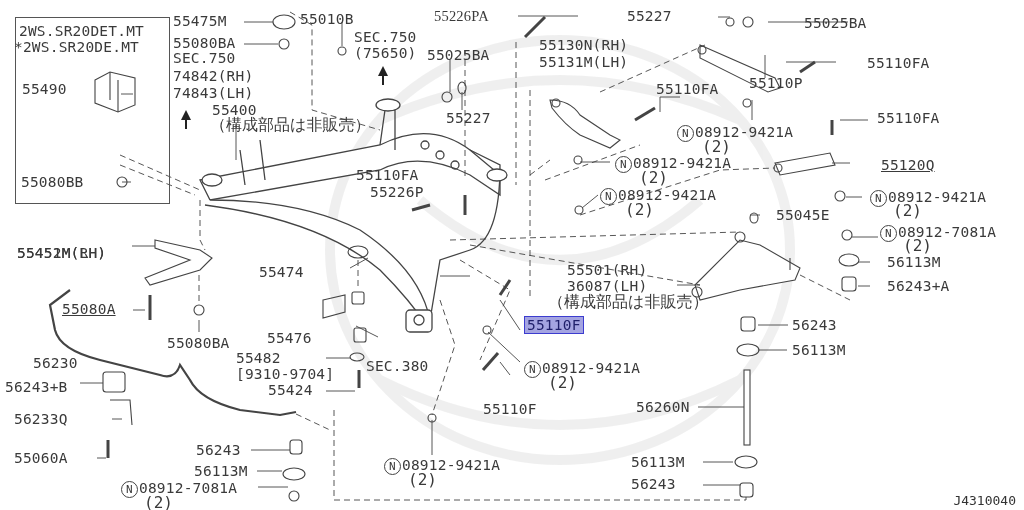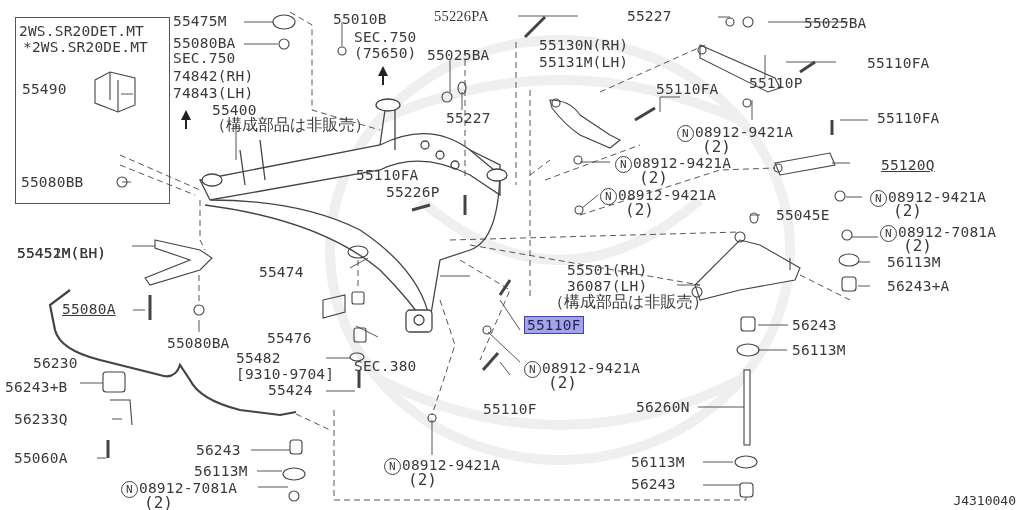--- a/index.html
+++ b/index.html
@@ -161,42 +161,42 @@
         <path d="M450 240 L740 232 M470 245 L700 285"></path>
         <path d="M800 275 L850 300"></path>
         <path d="M440 300 L455 345 L432 415"></path>
         <path d="M460 260 L510 290 L480 360"></path>
       </g>
     </g>
   </svg>
 
   <div class="inset"></div>
   <div class="lbl" style="left:19px;top:24px;">2WS.SR20DET.MT</div>
-  <div class="lbl" style="left:23px;top:40px;">*2WS.SR20DE.MT</div>
+  <div class="lbl" style="left:14px;top:40px;">*2WS.SR20DE.MT</div>
   <div class="lbl" style="left:22px;top:82px;">55490</div>
   <div class="lbl" style="left:21px;top:175px;">55080BB</div>
 
   <div class="lbl" style="left:173px;top:14px;">55475M</div>
   <div class="lbl" style="left:173px;top:36px;">55080BA</div>
   <div class="lbl" style="left:173px;top:51px;">SEC.750</div>
   <div class="lbl" style="left:173px;top:69px;">74842(RH)</div>
   <div class="lbl" style="left:173px;top:86px;">74843(LH)</div>
   <div class="lbl" style="left:212px;top:103px;">55400</div>
   <div class="sub" style="left:210px;top:119px;">（構成部品は非販売）</div>
 
-  <div class="lbl" style="left:333px;top:12px;">55010B</div>
+  <div class="lbl" style="left:300px;top:12px;">55010B</div>
   <div class="lbl" style="left:354px;top:30px;">SEC.750</div>
   <div class="lbl" style="left:354px;top:46px;">(75650)</div>
   <div class="lbl" style="left:427px;top:48px;">55025BA</div>
   <div class="lbl" style="left:446px;top:111px;">55227</div>
   <div class="lbl" style="left:434px;top:9px;font-family:Liberation Serif, serif;">55226PA</div>
   <div class="lbl" style="left:539px;top:38px;">55130N(RH)</div>
   <div class="lbl" style="left:539px;top:55px;">55131M(LH)</div>
   <div class="lbl" style="left:356px;top:168px;">55110FA</div>
-  <div class="lbl" style="left:370px;top:185px;margin-left:16px;">55226P</div>
+  <div class="lbl" style="left:370px;top:185px;">55226P</div>
 
   <div class="lbl" style="left:627px;top:9px;">55227</div>
   <div class="lbl" style="left:804px;top:16px;">55025BA</div>
   <div class="lbl" style="left:749px;top:40px;margin-top:36px;">55110P</div>
   <div class="lbl" style="left:867px;top:56px;">55110FA</div>
   <div class="lbl" style="left:656px;top:82px;">55110FA</div>
   <div class="lbl" style="left:877px;top:111px;">55110FA</div>
   <div class="lbl" style="left:881px;top:158px;text-decoration:underline;">55120Q</div>
 
   <div class="lbl" style="left:677px;top:125px;"><span class="n-circ">N</span><span>08912-9421A</span></div>
@@ -239,21 +239,21 @@
 
   <div class="lbl" style="left:17px;top:246px;text-align:center;">55451M(RH)</div>
   <div class="lbl" style="left:17px;top:246px;">55452M(LH)</div>
   <div class="lbl" style="left:259px;top:265px;">55474</div>
   <div class="lbl" style="left:62px;top:302px;text-decoration:underline;">55080A</div>
   <div class="lbl" style="left:167px;top:336px;">55080BA</div>
   <div class="lbl" style="left:267px;top:331px;">55476</div>
   <div class="lbl" style="left:236px;top:351px;">55482</div>
   <div class="lbl" style="left:236px;top:367px;">[9310-9704]</div>
   <div class="lbl" style="left:268px;top:383px;">55424</div>
-  <div class="lbl" style="left:354px;top:359px;text-align:center;">SEC.380</div>
+  <div class="lbl" style="left:366px;top:359px;text-align:center;">SEC.380</div>
 
   <div class="lbl" style="left:33px;top:356px;">56230</div>
   <div class="lbl" style="left:5px;top:380px;">56243+B</div>
   <div class="lbl" style="left:14px;top:412px;">56233Q</div>
   <div class="lbl" style="left:14px;top:451px;">55060A</div>
   <div class="lbl" style="left:196px;top:443px;">56243</div>
   <div class="lbl" style="left:194px;top:464px;">56113M</div>
 
   <div class="ref">J4310040</div>
 </div>

